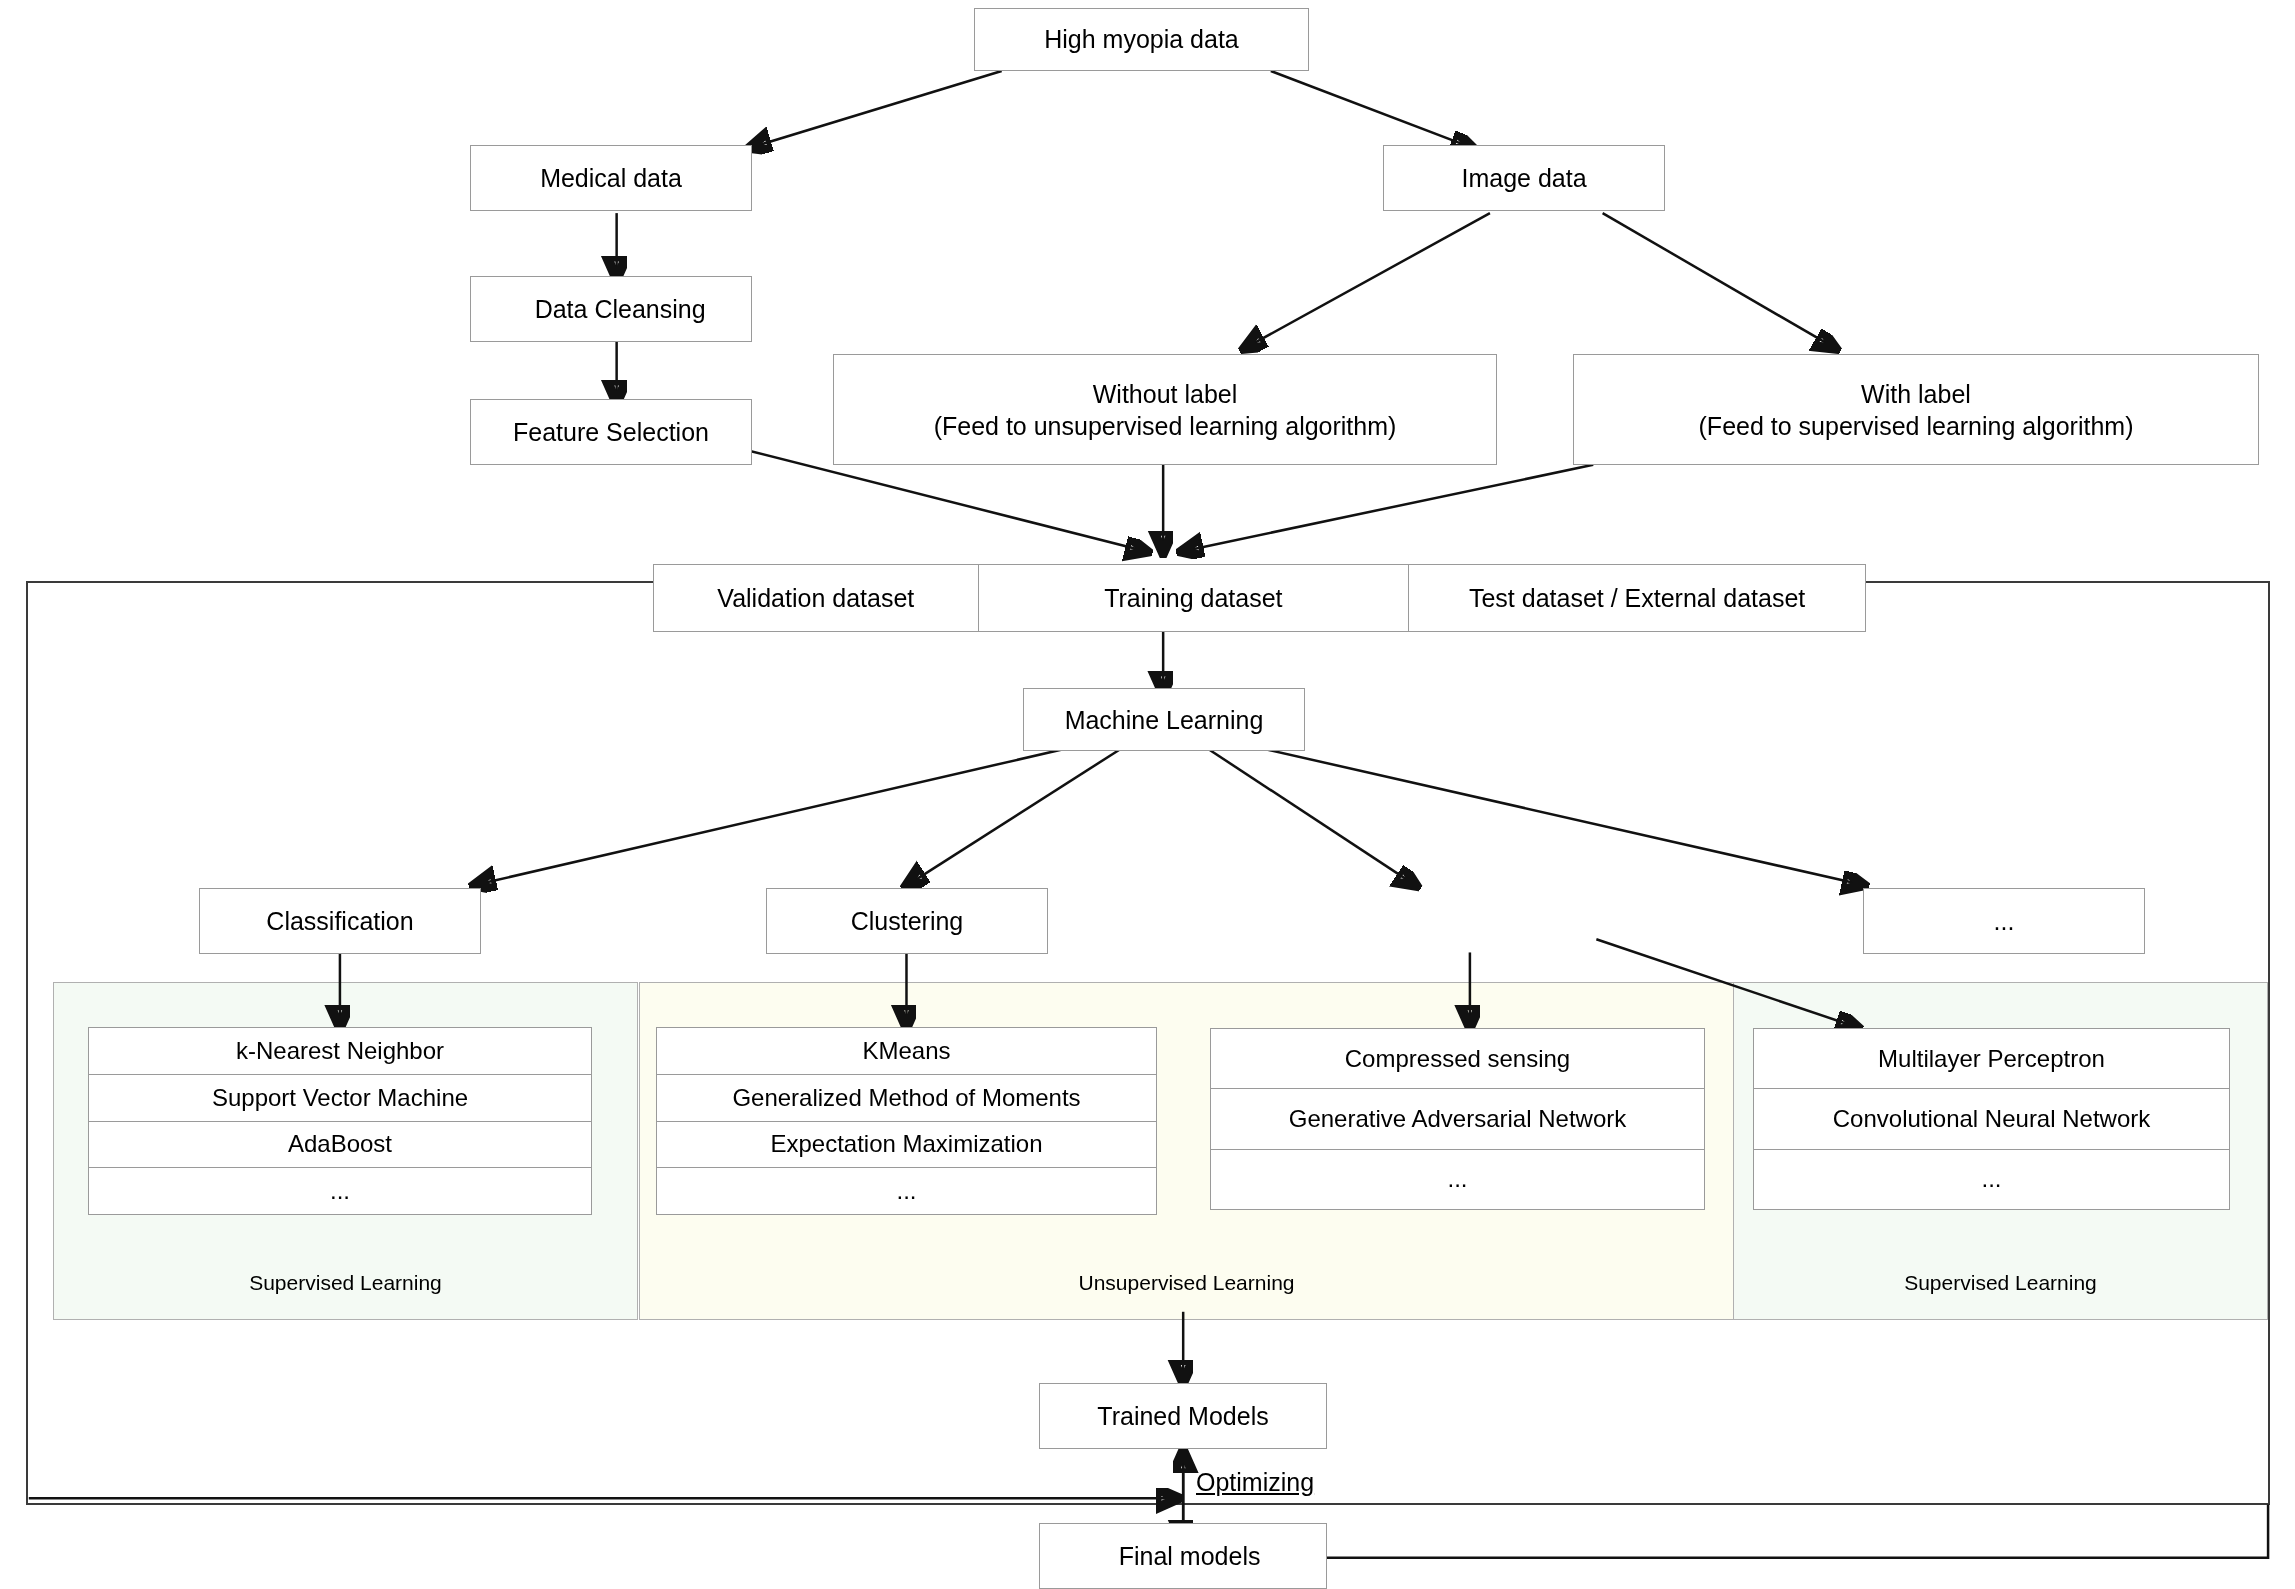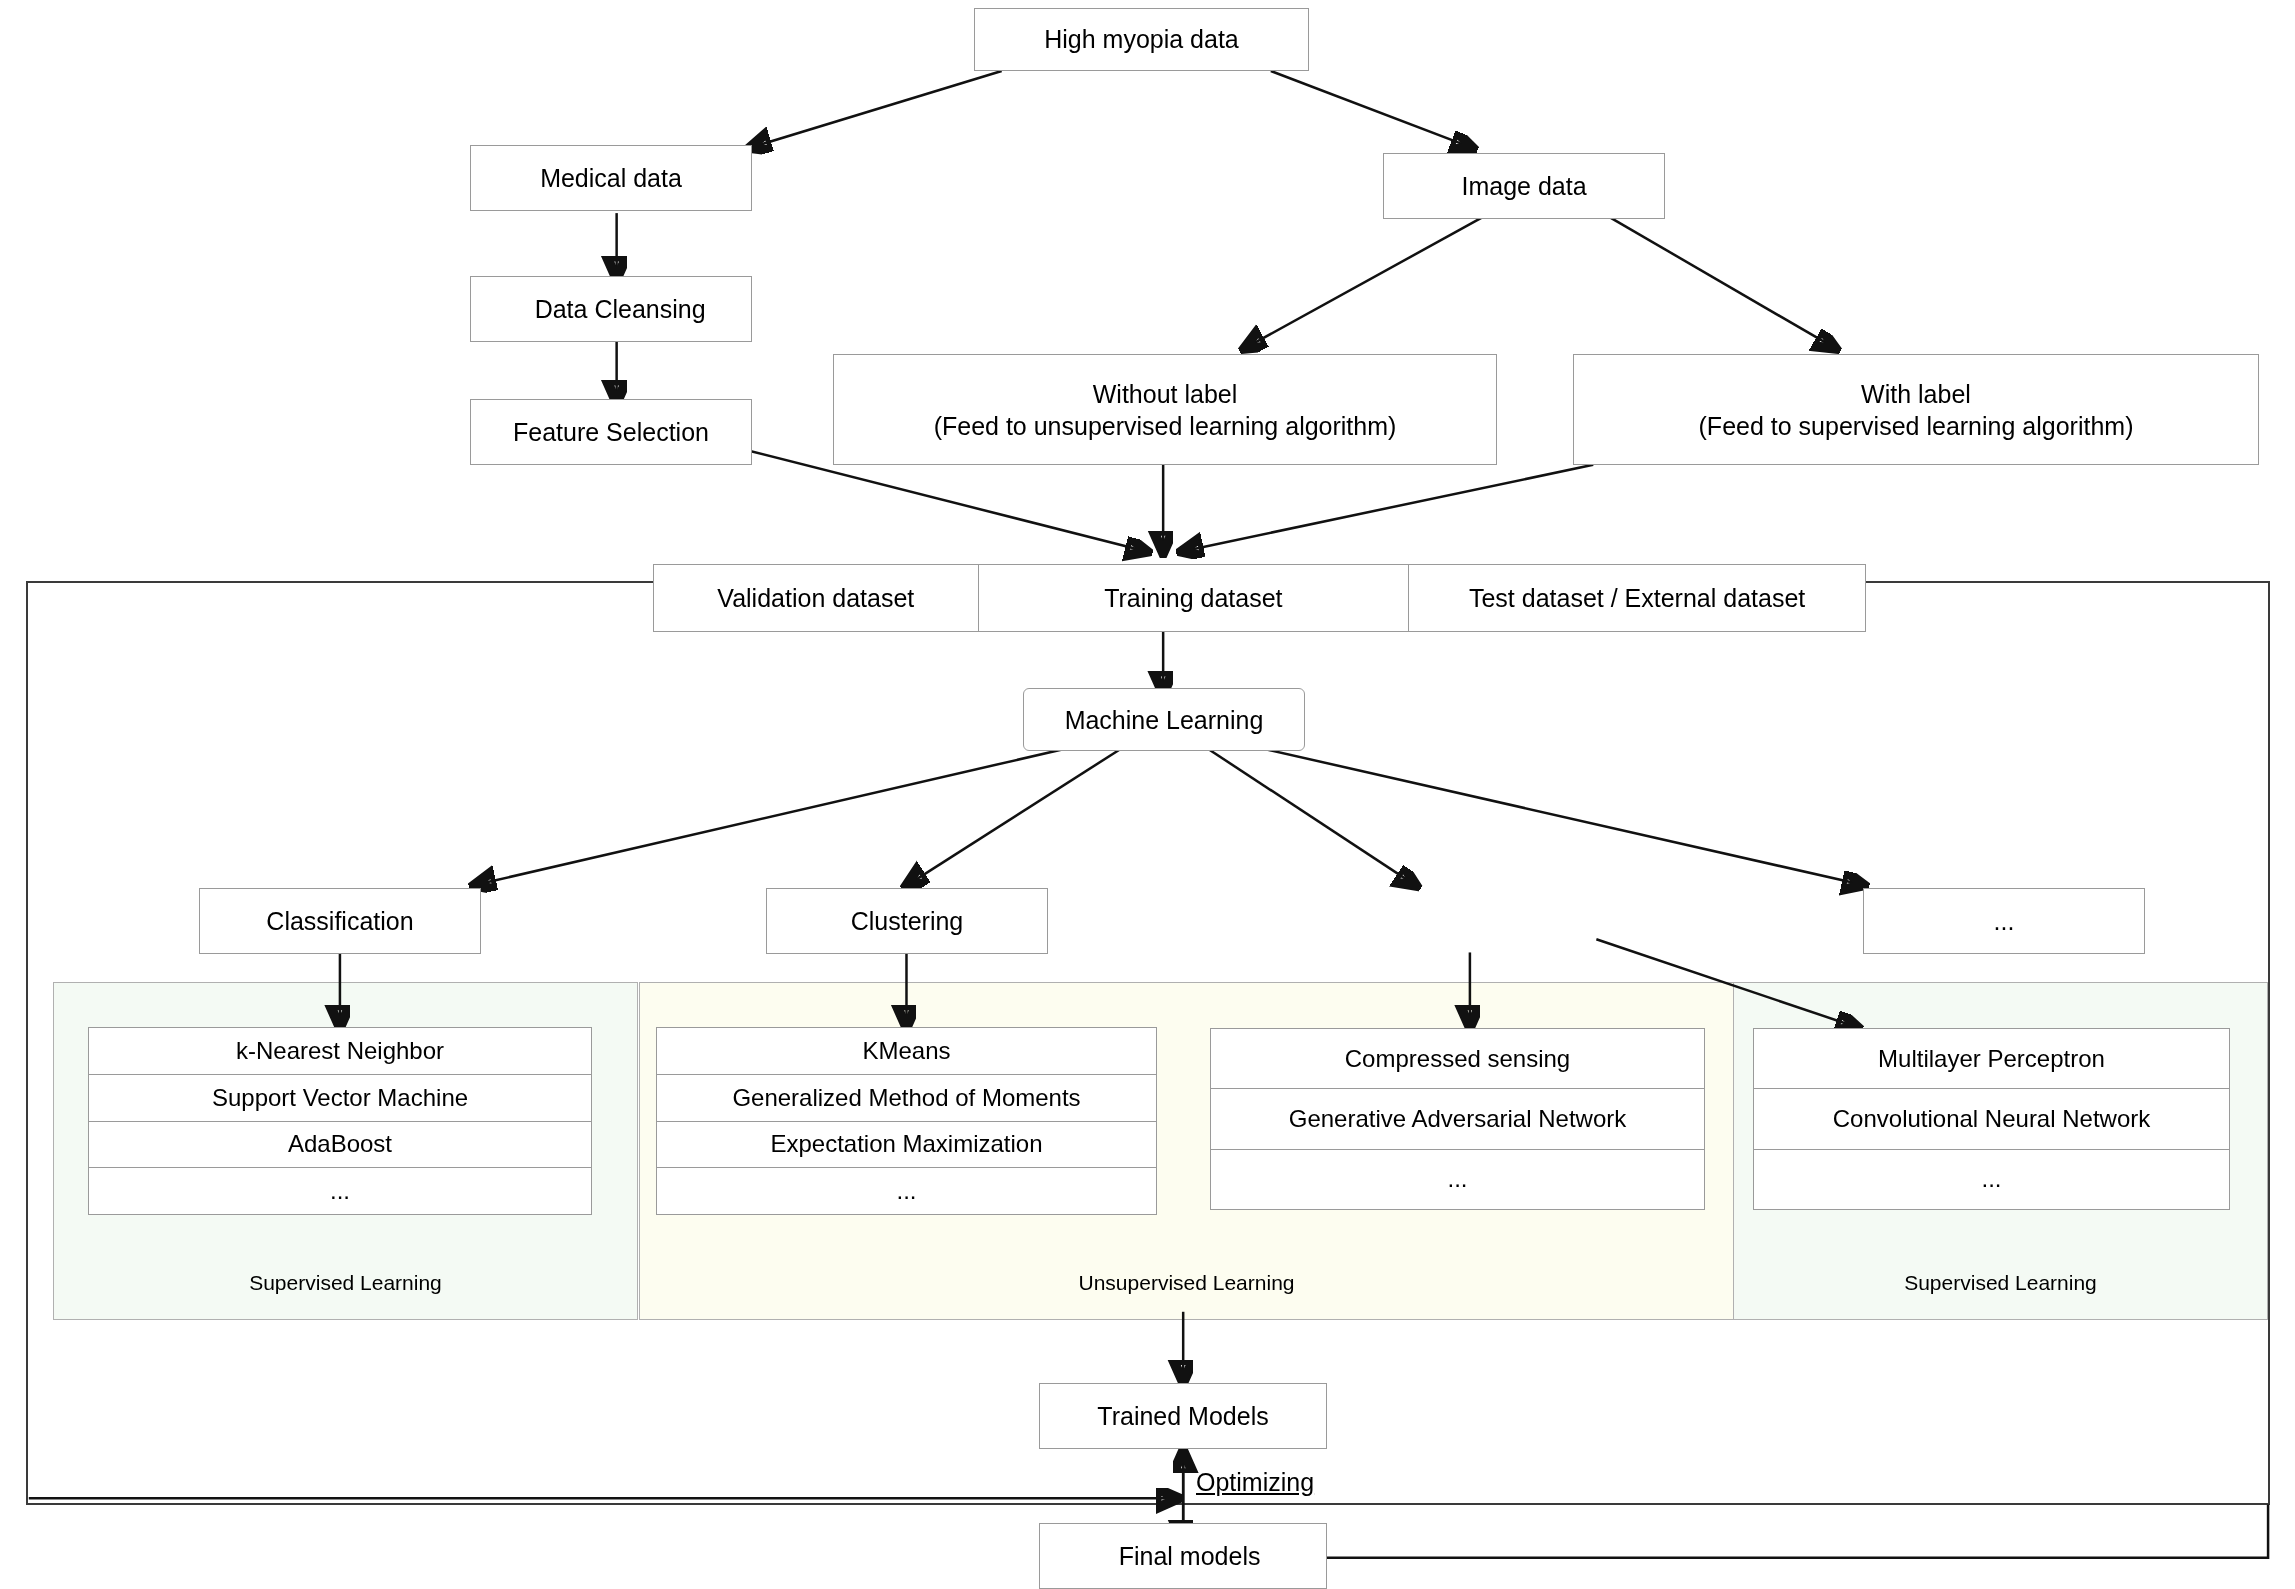--- a/index.html
+++ b/index.html
@@ -188,21 +188,21 @@
   </svg>
 
   <div class="node" style="left:974px; top:7.5px; width:335px; height:63px;">
     <span>High myopia data</span>
   </div>
 
   <div class="node" style="left:470px; top:145px; width:282px; height:66px;text-align:center;">
     <span>Medical data</span>
   </div>
 
-  <div class="node" style="left:1383px; top:145px; width:282px; height:66px;margin-top:8px;">
+  <div class="node" style="left:1383px; top:145px; width:282px; height:66px;">
     <span>Image data</span>
   </div>
 
   <div class="node" style="left:470px; top:276px; width:282px; height:66px;padding-left:27px;">
     <span>Data Cleansing</span>
   </div>
 
   <div class="node" style="left:470px; top:399px; width:282px; height:66px;">
     <span>Feature Selection</span>
   </div>
@@ -222,21 +222,21 @@
       <span>Validation dataset</span>
     </div>
     <div class="seg" style="width:407px;">
       <span>Training dataset</span>
     </div>
     <div class="seg" style="flex:1;">
       <span>Test dataset / External dataset</span>
     </div>
   </div>
 
-  <div class="node" style="left:1023px; top:688px; width:282px; height:63px;border-radius:6px;">
+  <div class="node" style="left:1023px; top:688px; width:282px; height:63px;">
     <span>Machine Learning</span>
   </div>
 
   <div class="node" style="left:199px; top:888px; width:282px; height:66px;">
     <span>Classification</span>
   </div>
 
   <div class="node" style="left:766px; top:888px; width:282px; height:66px;">
     <span>Clustering</span>
   </div>

